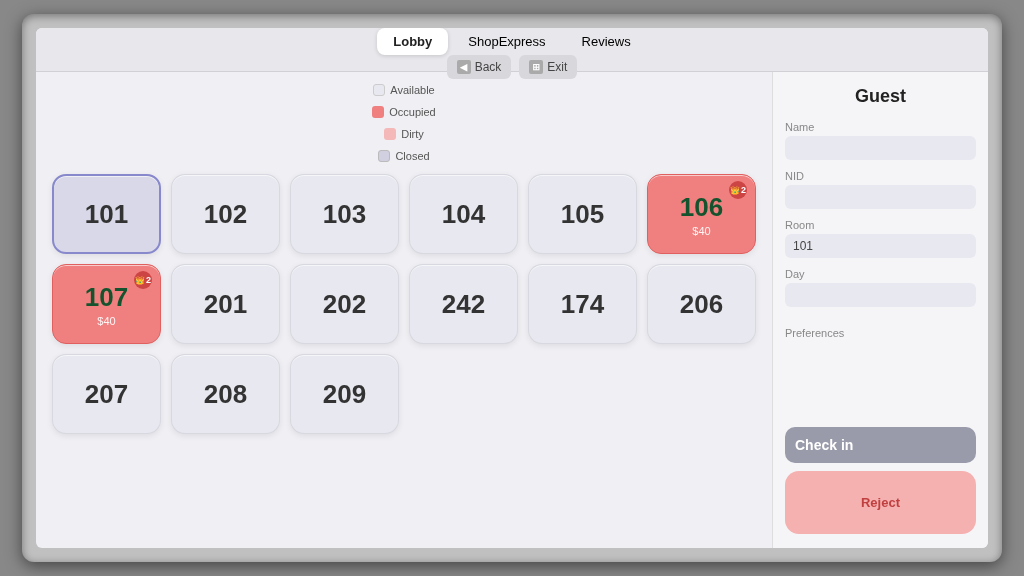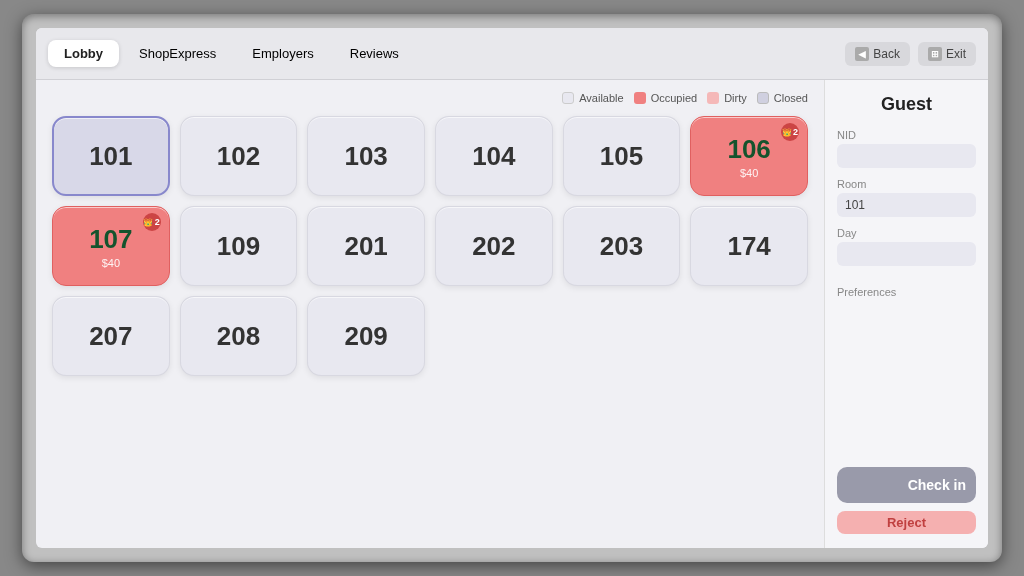--- a/index.html
+++ b/index.html
@@ -33,23 +33,24 @@
       display: flex;
       flex-direction: column;
     }
 
     
     .top-nav {
       display: flex;
       align-items: center;
       background: #e8e8ec;
       padding: 0 12px;
-      height: 52px;
+      height: 44px;
       border-bottom: 1px solid #d0d0d5;
       flex-shrink: 0;
+      flex-direction: column;
     }
 
     .nav-tabs {
       display: flex;
       gap: 4px;
       flex: 1;
     }
 
     .nav-tab {
       padding: 6px 16px;
@@ -113,20 +114,21 @@
       display: flex;
       flex-direction: column;
     }
 
     .legend {
       display: flex;
       gap: 10px;
       justify-content: flex-end;
       margin-bottom: 12px;
       align-items: center;
+      flex-direction: column;
     }
 
     .legend-item {
       display: flex;
       align-items: center;
       gap: 5px;
       font-size: 11px;
       color: #555;
     }
 
@@ -199,21 +201,21 @@
       display: flex;
       align-items: center;
       justify-content: center;
       font-size: 9px;
       color: white;
       font-weight: bold;
     }
 
     
     .guest-panel {
-      width: 164px;
+      width: 216px;
       background: #f5f5f8;
       border-left: 1px solid #ddd;
       padding: 14px 12px;
       display: flex;
       flex-direction: column;
       gap: 10px;
       flex-shrink: 0;
     }
 
     .guest-title {
@@ -264,46 +266,45 @@
 
     .btn-checkin {
       background: #999aaa;
       color: white;
       border: none;
       border-radius: 10px;
       padding: 10px;
       font-size: 14px;
       font-weight: 600;
       cursor: pointer;
-      text-align: right;
+      text-align: left;
     }
 
     .btn-reject {
       background: #f5b0b0;
       color: #c04040;
       border: none;
-      border-radius: 8px;
-      padding: 4px;
+      border-radius: 14px;
+      padding: 24px;
       font-size: 13px;
       font-weight: 600;
       cursor: pointer;
       text-align: center;
     }
   </style>
 </head>
 <body>
 
 <div class="monitor-frame">
   <div class="screen">
 
     <div class="top-nav">
       <div class="nav-tabs">
         <div class="nav-tab active">Lobby</div>
         <div class="nav-tab">ShopExpress</div>
-        <div class="nav-tab">Employers</div>
         <div class="nav-tab">Reviews</div>
       </div>
       <div class="nav-actions">
         <button class="nav-btn">
           <div class="nav-btn-icon">◀</div>
           <span>Back</span>
         </button>
         <button class="nav-btn">
           <div class="nav-btn-icon">⊞</div>
           <span>Exit</span>
@@ -360,49 +361,53 @@
             </div>
             <div class="room-cell occupied">
               <div class="crown-badge" style="font-size: 7px;">
                 <span style="font-size:8px;">👑</span>
                 <span style="font-size:9px;margin-left:1px;">2</span>
               </div>
               <div class="room-number">107</div>
               <div class="room-price">$40</div>
             </div>
             <div class="room-cell">
-              <div class="room-number">109</div>
-            </div>
-            <div class="room-cell">
               <div class="room-number">201</div>
             </div>
             <div class="room-cell">
               <div class="room-number">202</div>
             </div>
             <div class="room-cell">
-              <div class="room-number">203</div>
+              <div class="room-number">242</div>
             </div>
             <div class="room-cell">
               <div class="room-number">174</div>
+            </div>
+            <div class="room-cell">
+              <div class="room-number">206</div>
             </div>
             <div class="room-cell">
               <div class="room-number">207</div>
             </div>
             <div class="room-cell">
               <div class="room-number">208</div>
             </div>
             <div class="room-cell">
               <div class="room-number">209</div>
             </div>
           </div>
       </div>
 
       <div class="guest-panel">
         <div class="guest-title">Guest</div>
 
+        <div class="field-group">
+          <div class="field-label">Name</div>
+          <div class="field-input"></div>
+        </div>
 
         <div class="field-group">
           <div class="field-label">NID</div>
           <div class="field-input"></div>
         </div>
 
         <div class="field-group">
           <div class="field-label">Room</div>
           <div class="field-input">101</div>
         </div>

